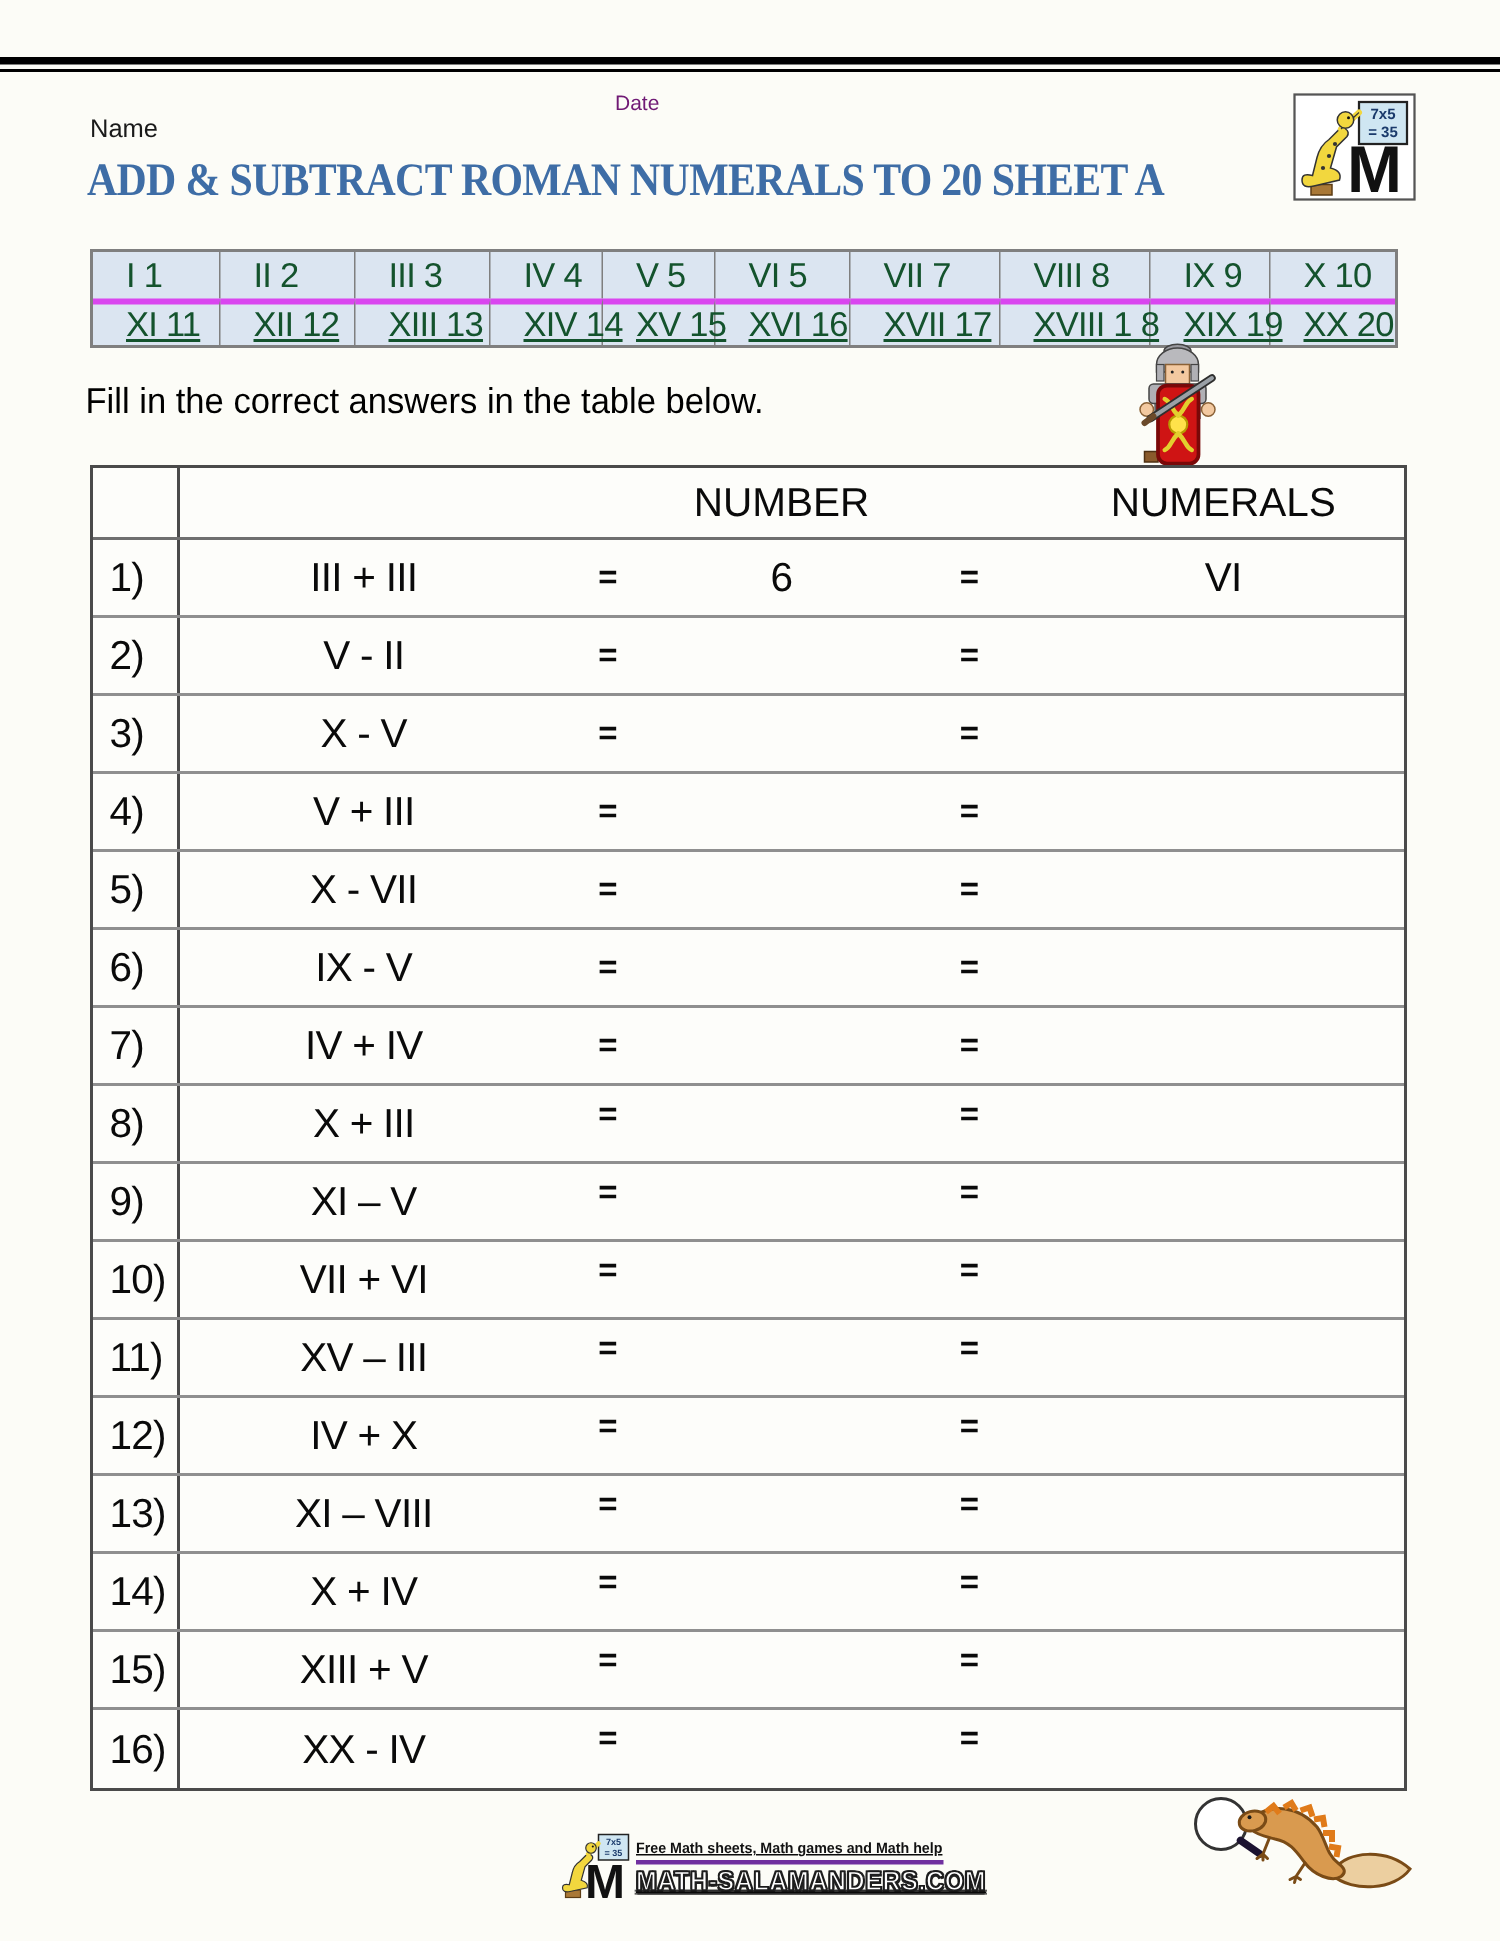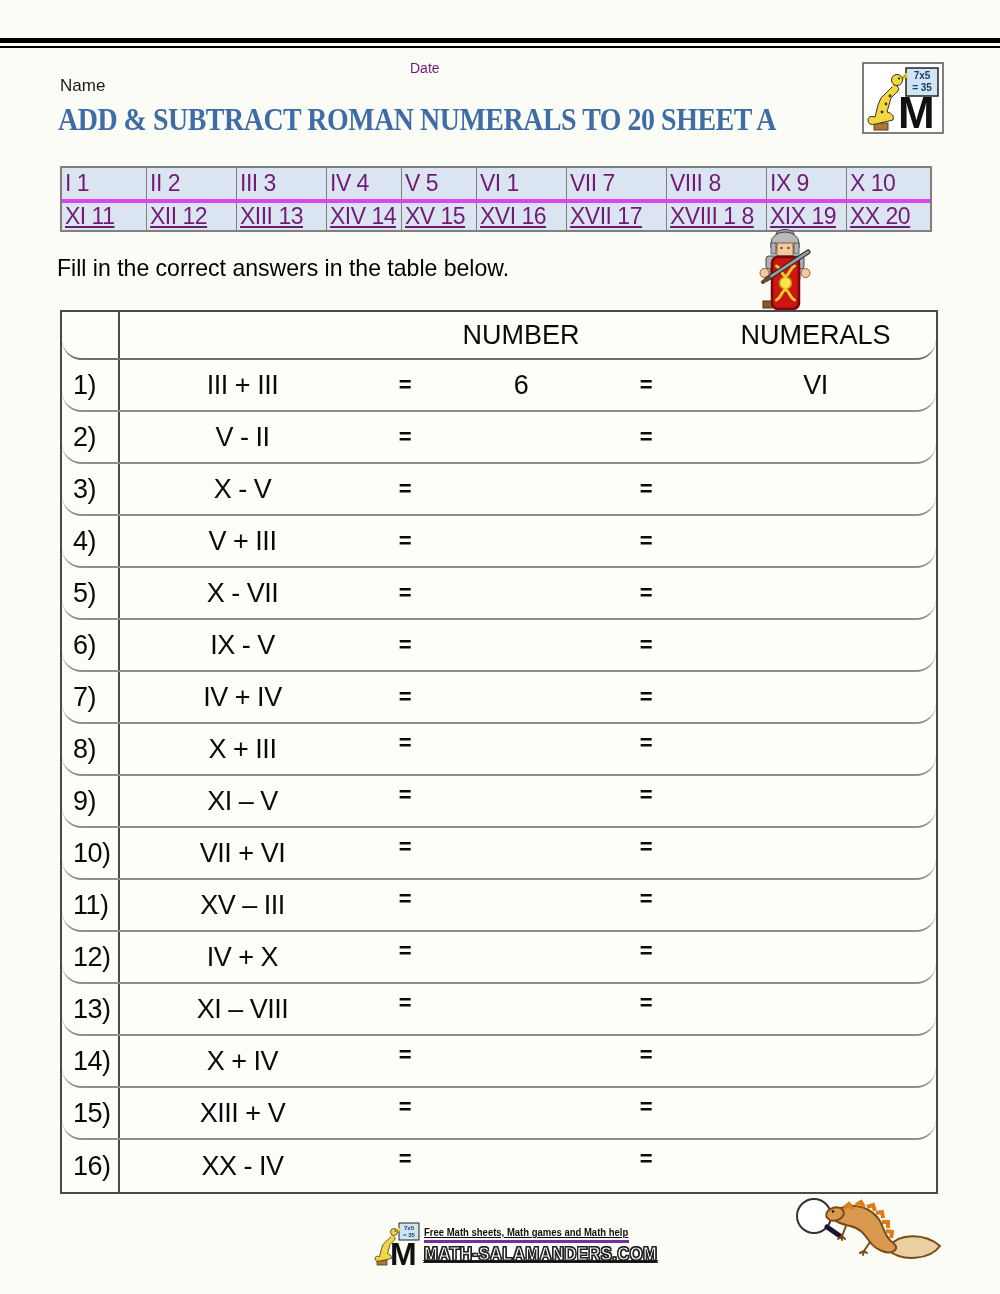--- a/index.html
+++ b/index.html
@@ -32,38 +32,38 @@
 
   
   .ref-table {
     position:absolute; left:60px; top:166px; width:872px;
     border:2px solid #7f7f7f; background:#dbe5f1;
   }
   .ref-row { display:grid; grid-template-columns:85px 90px 90px 75px 75px 90px 100px 100px 80px 1fr; height:31px; }
   .ref-row + .ref-row .ref-cell { border-top:4px solid #d946ef;text-decoration:underline; }
   .ref-cell {
     border-right:1px solid #7f7f7f;
-    display:flex; align-items:center; padding-left:3px;
-    font-size:23px; color:#701a75; white-space:nowrap; letter-spacing:-0.5px;
+    display:flex; align-items:center; padding-left:22px;
+    font-size:23px; color:#14532d; white-space:nowrap; letter-spacing:-0.5px;
   }
   .ref-cell:last-child { border-right:none;text-align:center; }
 
   .instruction {
     position:absolute; left:57px; top:254px; font-size:24px; color:#000;
     white-space:nowrap; transform:scaleX(0.96); transform-origin:left center;
   }
 
   .soldier { position:absolute; left:750px; top:227px; width:70px; height:85px; }
 
   
   .ws-table {
     position:absolute; left:60px; top:310px; width:878px;
     border:2px solid #4a4a4a; background:#fdfdfa;
   }
-  .ws-row { display:grid; grid-template-columns:58px 245px 80px 152px 98px 1fr; height:52px; border-bottom:2px solid #8f8f8f;border-radius:20px; }
+  .ws-row { display:grid; grid-template-columns:58px 245px 80px 152px 98px 1fr; height:52px; border-bottom:2px solid #8f8f8f; }
   .ws-row:last-child { border-bottom:none; }
   .ws-row.ws-header { height:48px; border-bottom:2px solid #6f6f6f; }
   .c { display:flex; align-items:center; justify-content:center; font-size:27px; white-space:nowrap; letter-spacing:-0.5px; }
   .c.num { justify-content:flex-start; padding-left:11px; border-right:2px solid #4a4a4a; }
   .c.eq { font-size:22px; font-weight:600; }
   .c.eq.raised { align-items:flex-start; padding-top:6px; }
   .c.head { font-size:27px; letter-spacing:0; }
 
   
   .footer { position:absolute; left:372px; top:1221px; display:flex; align-items:flex-start; }
@@ -114,21 +114,21 @@
 
   <div class="page-title">ADD &amp; SUBTRACT ROMAN NUMERALS TO 20 SHEET A</div>
 
   <div class="ref-table">
       <div class="ref-row">
         <div class="ref-cell">I 1</div>
         <div class="ref-cell">II 2</div>
         <div class="ref-cell">III 3</div>
         <div class="ref-cell">IV 4</div>
         <div class="ref-cell">V 5</div>
-        <div class="ref-cell">VI 1</div>
+        <div class="ref-cell">VI 5</div>
         <div class="ref-cell">VII 7</div>
         <div class="ref-cell">VIII 8</div>
         <div class="ref-cell">IX 9</div>
         <div class="ref-cell">X 10</div>
       </div>
       <div class="ref-row">
         <div class="ref-cell">XI 11</div>
         <div class="ref-cell">XII 12</div>
         <div class="ref-cell">XIII 13</div>
         <div class="ref-cell">XIV 14</div>

